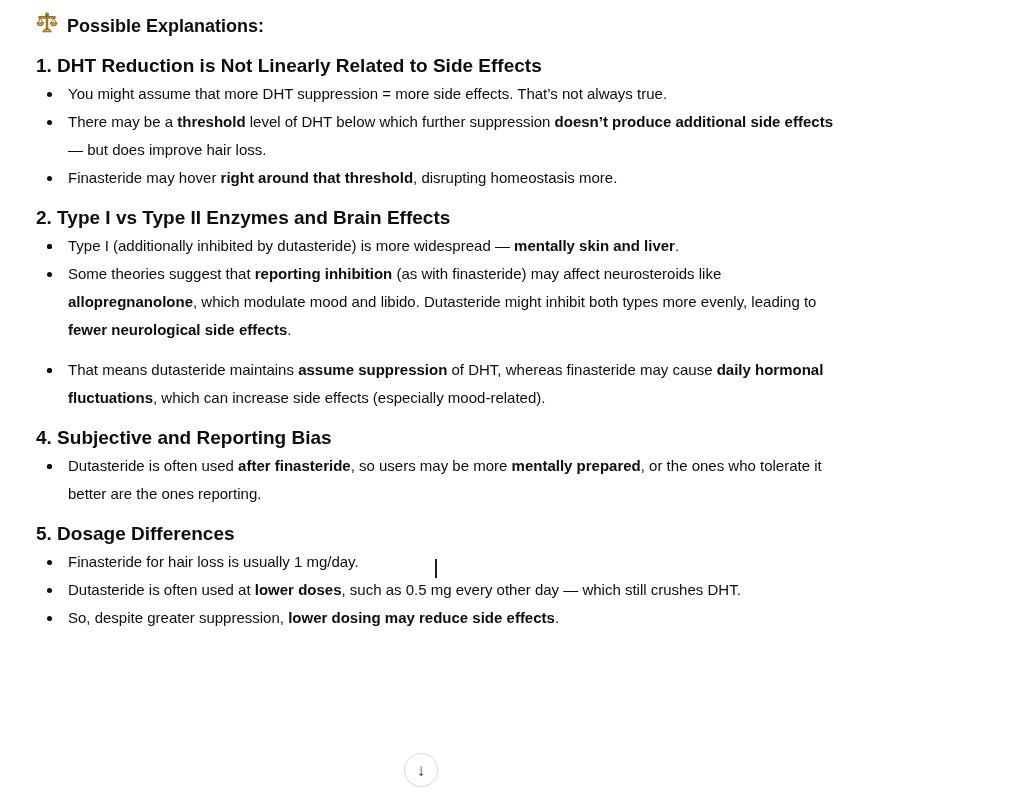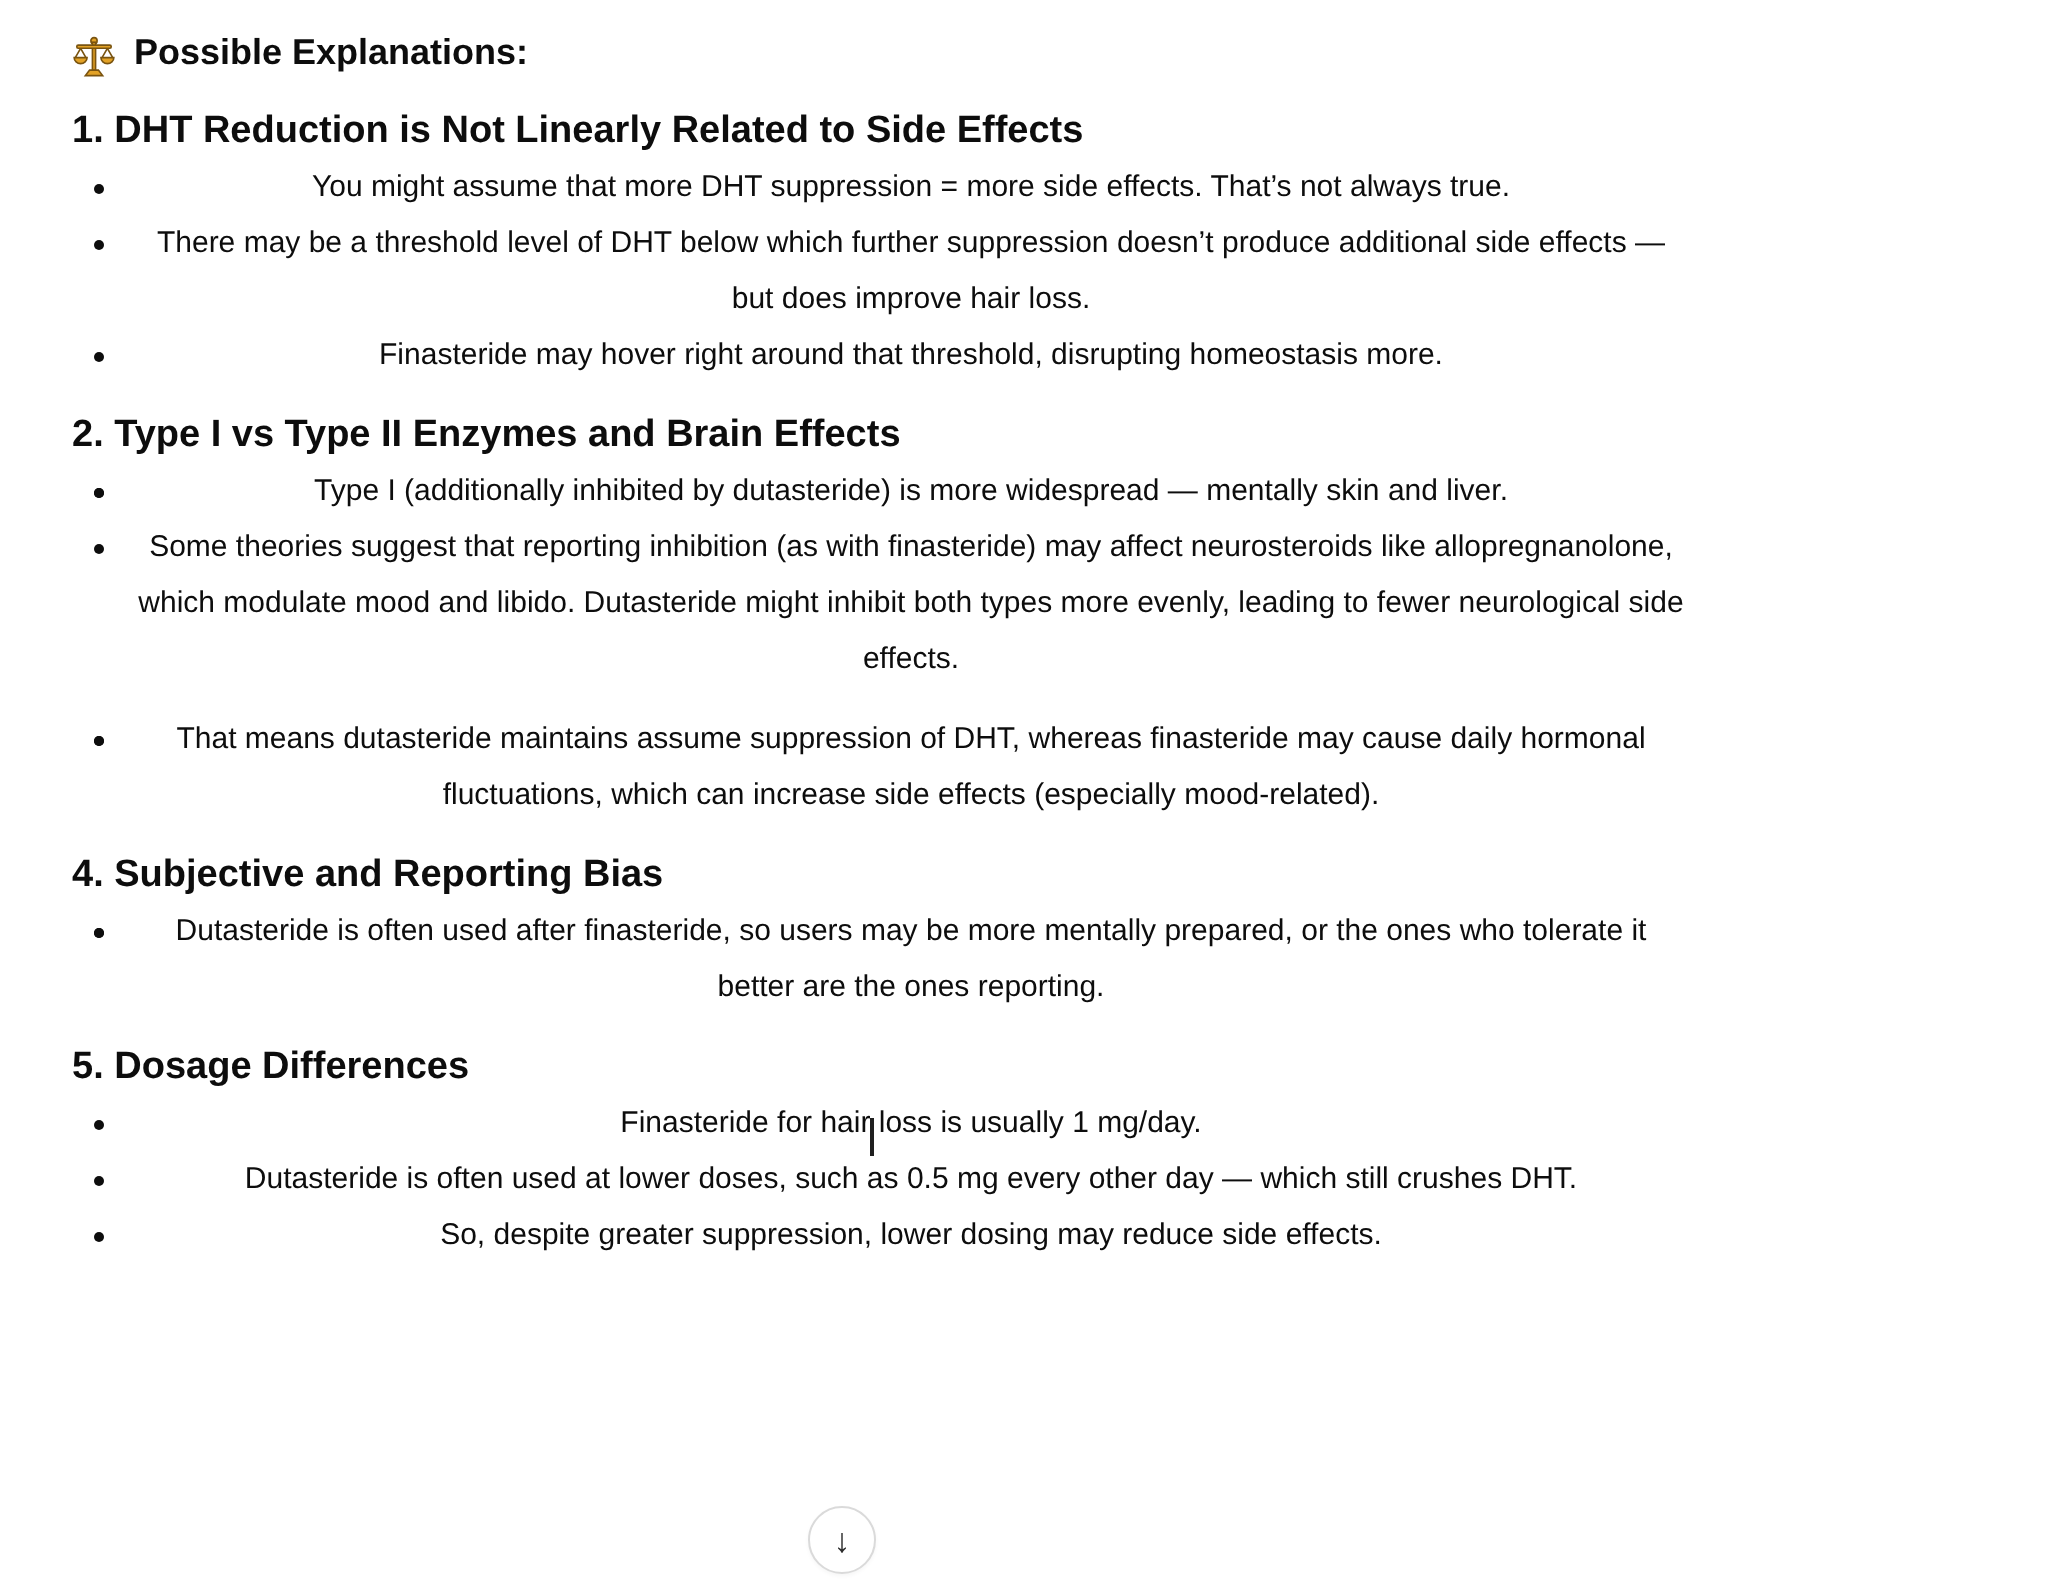--- a/index.html
+++ b/index.html
@@ -7,46 +7,45 @@
     width:1030px;height:796px;
     background:#ffffff;
     font-family:"Liberation Sans",sans-serif;
     color:#0d0d0d;
     position:relative;
     overflow:hidden;
     -webkit-font-smoothing:antialiased;
   }
   .page{position:absolute;inset:0;padding:12px 0 0 36px;box-sizing:border-box;}
   .msg-header{
-    display:flex;align-items:flex-end;gap:9px;
+    display:flex;align-items:flex-start;gap:9px;
     font-size:18px;font-weight:700;line-height:28px;
     margin:0 0 12px 0;
   }
   .emoji-wrap{display:inline-flex;width:22px;height:22px;align-items:center;justify-content:center;}
   .section{margin:0 0 0 0;}
   .sec-heading{
     font-size:19px;font-weight:700;line-height:28px;margin:0;
   }
   ul.bullets{
     list-style:none;margin:0 0 12px 0;padding:0;
   }
   ul.bullets li{
     position:relative;
     padding-left:32px;
     max-width:775px;
     font-size:15px;line-height:28px;
     font-weight:400;
-    text-align:center;
   }
   ul.bullets li .dot{
     position:absolute;left:11px;top:11.5px;
     width:5px;height:5px;border-radius:50%;
     background:#0d0d0d;
   }
-  b{font-weight:400;}
+  b{font-weight:700;}
   .scroll-btn{
     position:absolute;left:404px;top:753px;
     width:34px;height:34px;border-radius:50%;
     background:#ffffff;
     border:1px solid #dadada;
     box-shadow:0 1px 2px rgba(0,0,0,0.04);
     display:flex;align-items:center;justify-content:center;
     font-size:17px;line-height:1;color:#2d2d2d;
     cursor:pointer;padding:0;box-sizing:border-box;
     font-family:"Liberation Sans",sans-serif;

